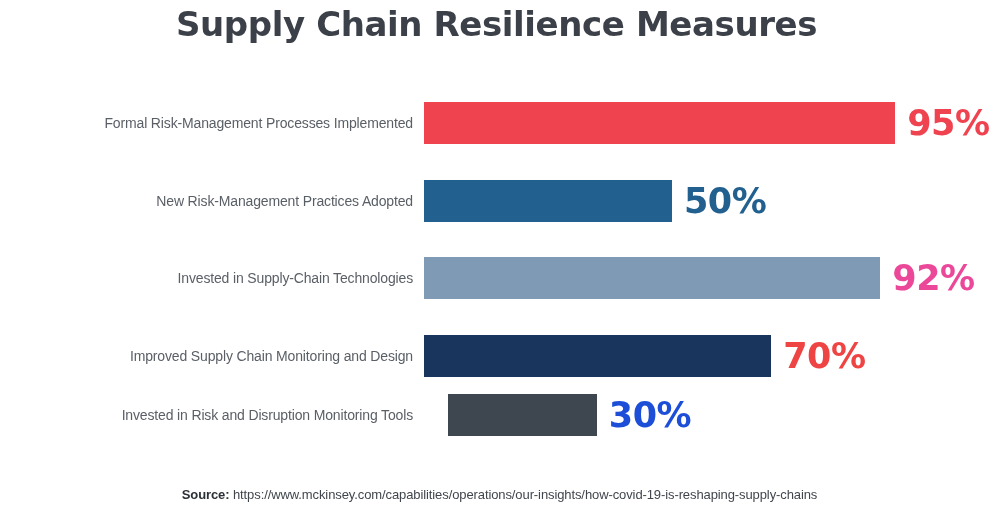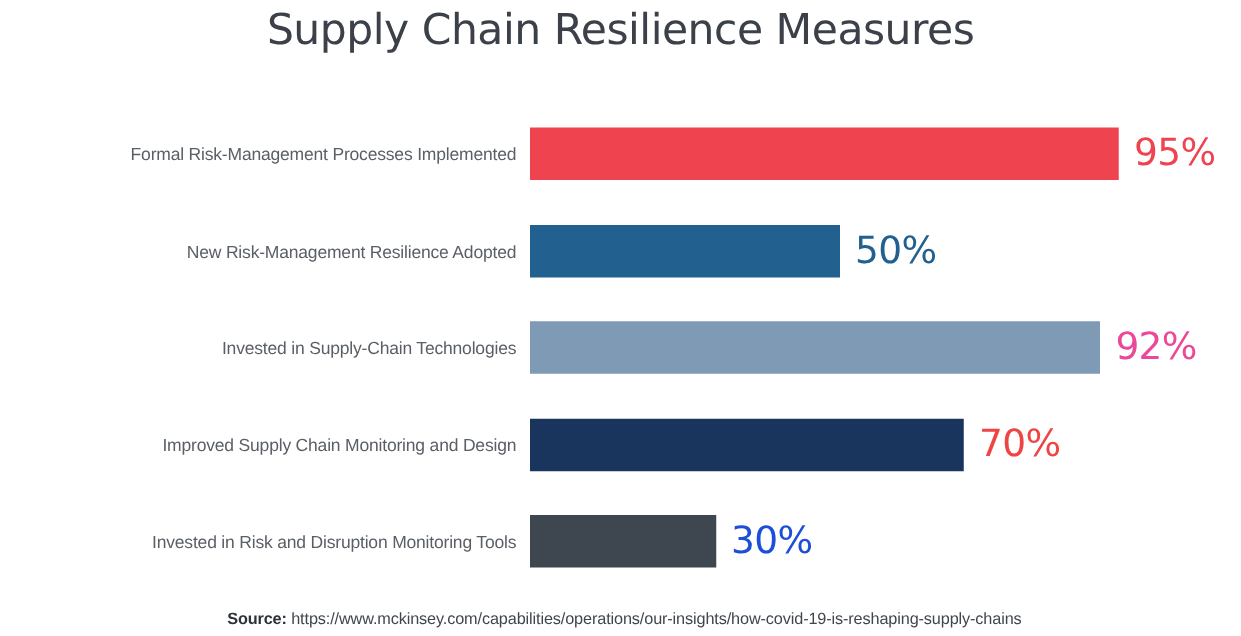--- a/index.html
+++ b/index.html
@@ -25,21 +25,21 @@
 
   
   .chart-title {
     position: absolute;
     top: 0px;
     left: 0;
     width: 993px;
     text-align: center;
     font-family: "DejaVu Sans", sans-serif;
     font-size: 34px;
-    font-weight: normal;
+    font-weight: bold;
     letter-spacing: -0.4px;
     color: #3b4049;
     line-height: 40px;
     padding-top: 4px;
     white-space: nowrap;
   }
 
   
   .plot-area {
     position: absolute;
@@ -80,22 +80,22 @@
     align-items: center;
   }
 
   .bar {
     height: 42px;
     flex: 0 0 auto;
   }
 
   .bar-value {
     font-family: "DejaVu Sans", sans-serif;
-    font-size: 30px;
-    font-weight: normal;
+    font-size: 35px;
+    font-weight: bold;
     line-height: 42px;
     padding-left: 12px;
     white-space: nowrap;
     letter-spacing: -0.5px;
   }
 
   
   .source-line {
     position: absolute;
     left: 0;
@@ -130,21 +130,21 @@
 
     <div class="bar-row" style="top: 3px;">
       <div class="row-label" style="color: rgb(90, 95, 102);">Formal Risk-Management Processes Implemented</div>
       <div class="bar-wrap">
         <div class="bar" style="width: 471.2px; background: rgb(239, 67, 80);"></div>
         <div class="bar-value" style="color: rgb(239, 67, 80);">95%</div>
       </div>
     </div>
 
     <div class="bar-row" style="top: 80.5px;">
-      <div class="row-label" style="color: rgb(90, 95, 102);">New Risk-Management Resilience Adopted</div>
+      <div class="row-label" style="color: rgb(90, 95, 102);">New Risk-Management Practices Adopted</div>
       <div class="bar-wrap">
         <div class="bar" style="width: 248px; background: rgb(34, 96, 143);"></div>
         <div class="bar-value" style="color: rgb(34, 96, 143);">50%</div>
       </div>
     </div>
 
     <div class="bar-row" style="top: 158px; justify-content: center;">
       <div class="row-label" style="color: rgb(90, 95, 102);">Invested in Supply-Chain Technologies</div>
       <div class="bar-wrap">
         <div class="bar" style="width: 456.32px; background: rgb(127, 154, 181);"></div>
@@ -153,21 +153,21 @@
     </div>
 
     <div class="bar-row" style="top: 235.5px;">
       <div class="row-label" style="color: rgb(90, 95, 102);">Improved Supply Chain Monitoring and Design</div>
       <div class="bar-wrap">
         <div class="bar" style="width: 347.2px; background: rgb(25, 53, 94);"></div>
         <div class="bar-value" style="color: #ef4444;">70%</div>
       </div>
     </div>
 
-    <div class="bar-row" style="top: 313px;">
+    <div class="bar-row" style="top: 295px; gap: 24px;">
       <div class="row-label" style="color: rgb(90, 95, 102);">Invested in Risk and Disruption Monitoring Tools</div>
       <div class="bar-wrap">
         <div class="bar" style="width: 148.8px; background: rgb(62, 70, 79);"></div>
         <div class="bar-value" style="color: #1d4ed8;">30%</div>
       </div>
     </div>
 
   </div>
 
   <div class="source-line">

